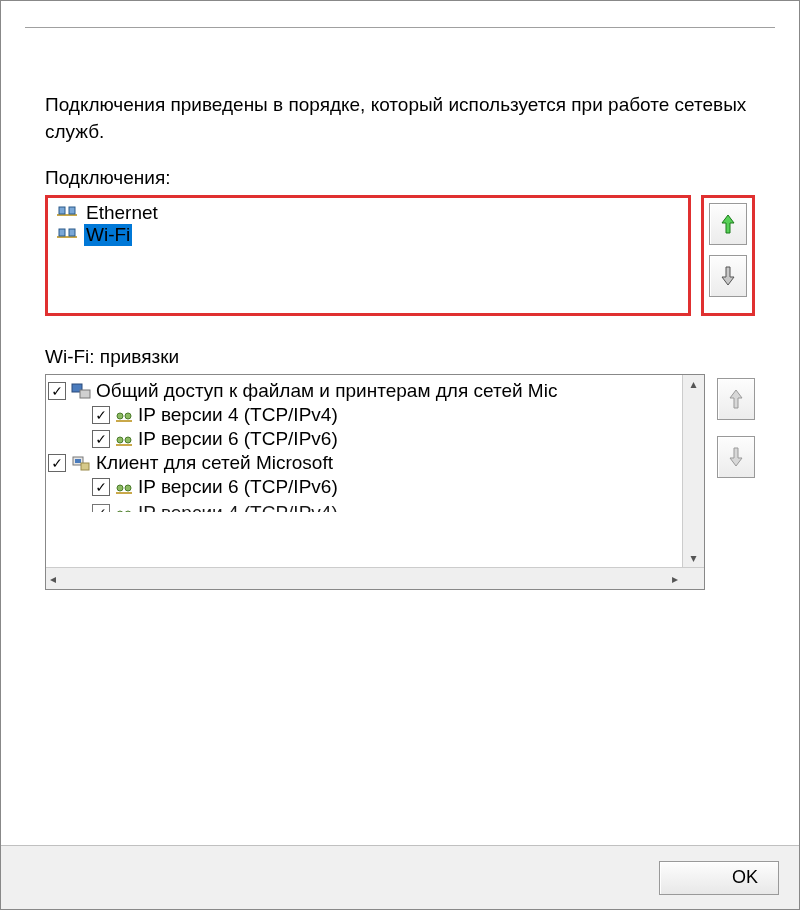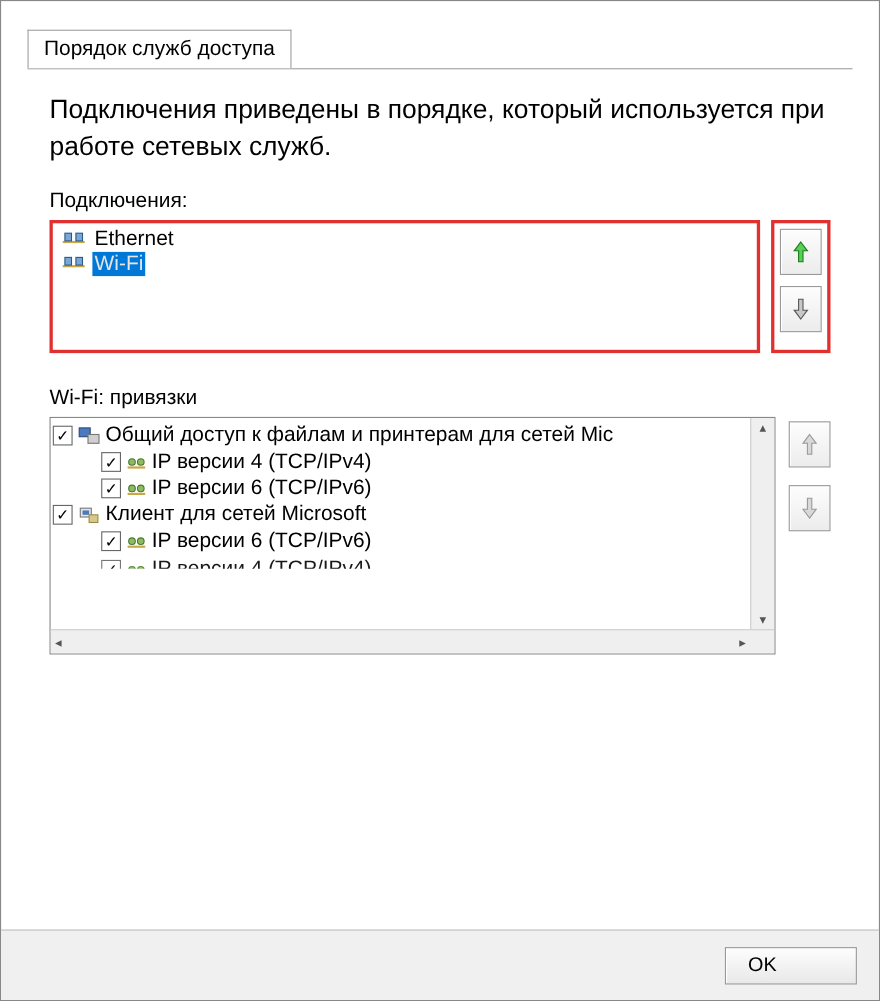--- a/index.html
+++ b/index.html
@@ -70,23 +70,24 @@
     top: -3px;
     left: -3px;
     right: -3px;
     bottom: -3px;
     pointer-events: none;
   }
   .tab-body {
     padding: 20px 20px 0 20px;
   }
   .desc {
-    font-size: 24px;
+    font-size: 19px;
     line-height: 1.4;
     margin-bottom: 22px;
+    margin-top: 44px;
   }
   .label {
     font-size: 19px;
     margin-bottom: 6px;
   }
   .conn-row {
     display: flex;
     align-items: stretch;
     gap: 10px;
     margin-bottom: 30px;
@@ -104,21 +105,21 @@
     gap: 6px;
     padding: 0px 2px;
     font-size: 19px;
     cursor: pointer;
   }
   .conn-item .text {
     padding: 0 2px;
   }
   .conn-item.selected .text {
     background: #0078d7;
-    color: #e5e5e5;
+    color: #000000;
   }
   .net-icon {
     width: 22px;
     height: 18px;
     display: inline-block;
     position: relative;
   }
   .net-icon svg { display: block; }
   .conn-arrows {
     display: flex;
@@ -238,37 +239,34 @@
   }
   .push-btn {
     min-width: 120px;
     height: 34px;
     border: 1px solid #999;
     background: linear-gradient(#fdfdfd,#e8e8e8);
     box-shadow: inset 1px 1px 0 #fff;
     font-size: 18px;
     display: flex;
     align-items: center;
-    justify-content: flex-start;
+    justify-content: flex-end;
     cursor: pointer;
     padding: 0 20px;
   }
 </style>
 </head>
 <body>
 
 <div class="dialog">
 
 
   <div class="content">
 
     <div class="tabs">
-      <div class="tab">
-        <span>Порядок служб доступа</span>
-      </div>
     </div>
 
     <div class="tab-body">
 
       <div class="desc">Подключения приведены в порядке, который используется при работе сетевых служб.</div>
 
       <div class="label">Подключения:</div>
 
       <div class="conn-row">
         <div class="conn-list">

